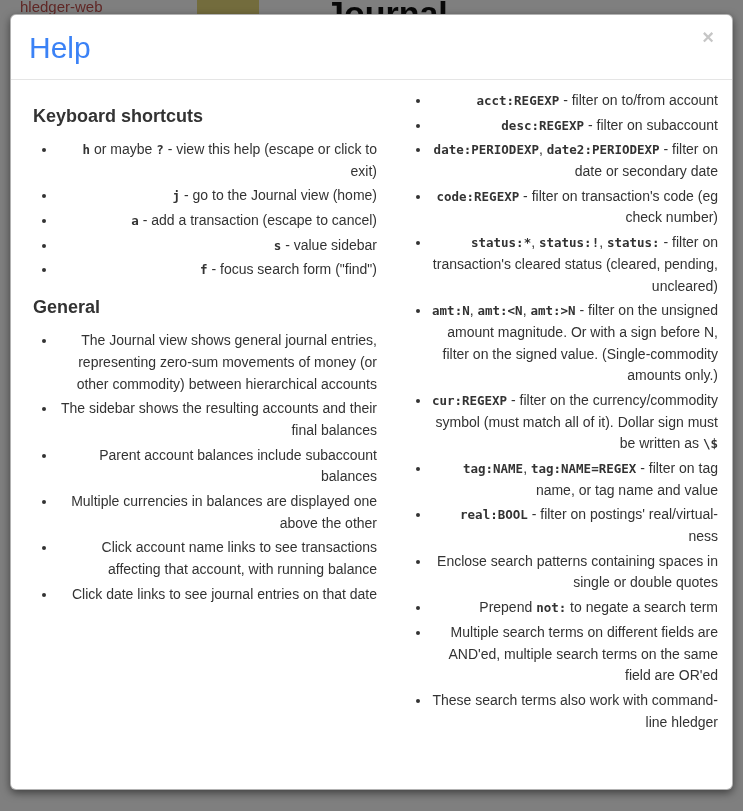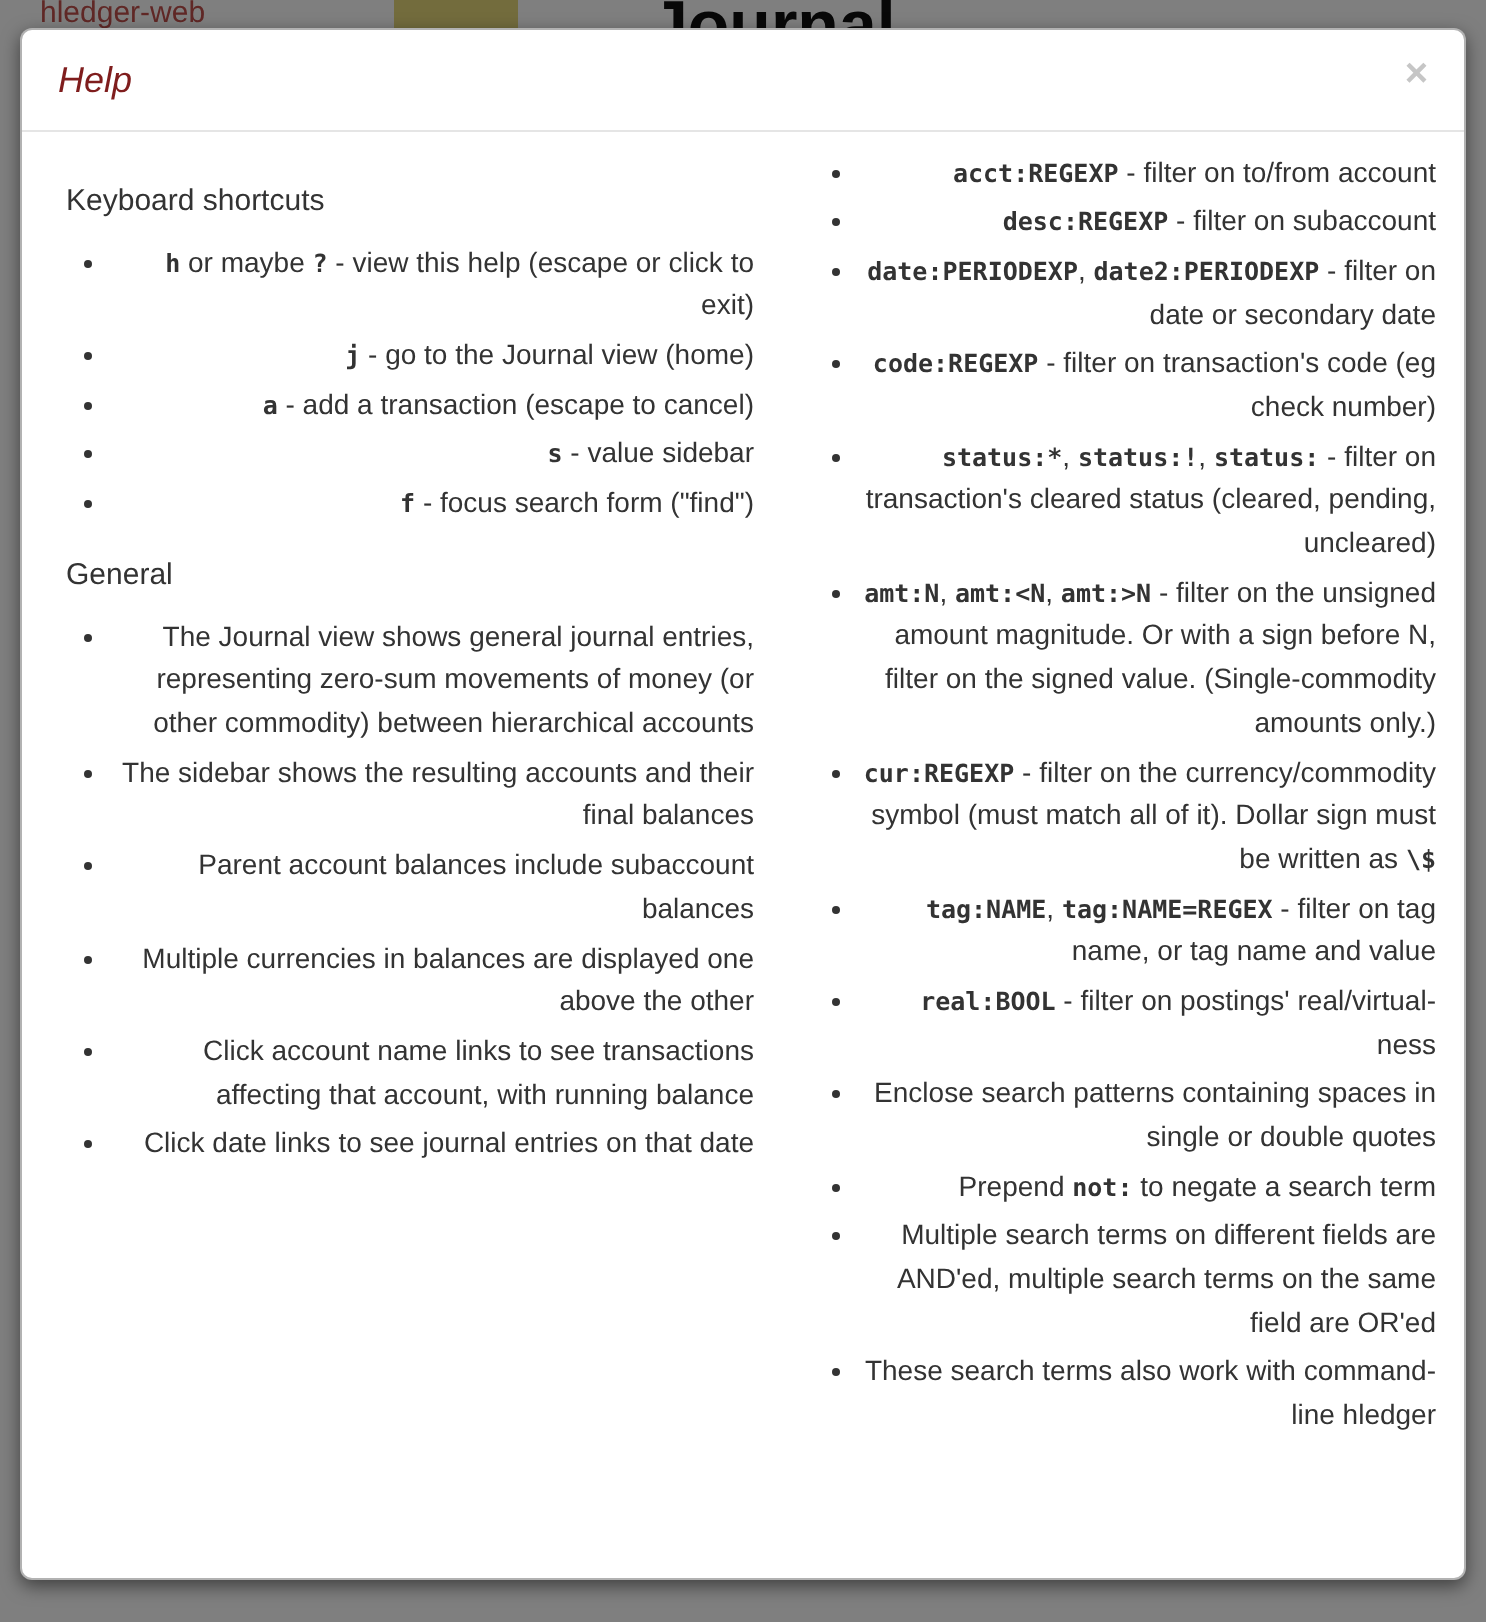--- a/index.html
+++ b/index.html
@@ -41,44 +41,43 @@
     border-radius: 6px;
     box-shadow: 0 3px 9px rgba(0,0,0,0.5);
     overflow: hidden;
   }
   .modal-header {
     position: relative;
     padding: 15px 20px 13px 18px;
     border-bottom: 1px solid #e5e5e5;
   }
   .modal-title {
-    font-size: 18px;
+    font-size: 30px;
     font-weight: 500;
-    color: #7f1d1d;
+    color: #3b82f6;
     line-height: 1.2;
-    font-style: italic;
   }
   .close-button {
     position: absolute; top: 12px; right: 18px;
     background: none; border: none;
     font-size: 20px; font-weight: bold;
     color: #c6c6c6; cursor: pointer;
     line-height: 1;
     font-family: "Liberation Sans", sans-serif;
   }
   .modal-body {
     display: flex;
     gap: 22px;
     padding: 10px 14px 14px 14px;
   }
   .col-left  { flex: 0 0 352px; }
   .col-right { flex: 1 1 auto; }
   .section-heading {
-    font-size: 15px;
-    font-weight: normal;
+    font-size: 18px;
+    font-weight: bold;
     color: #333;
     margin: 16px 0 12px 8px;
   }
   .help-list {
     list-style: disc outside;
     margin: 0 0 10px 0;
     padding-left: 32px;
   }
   .help-list li {
     font-size: 14px;

